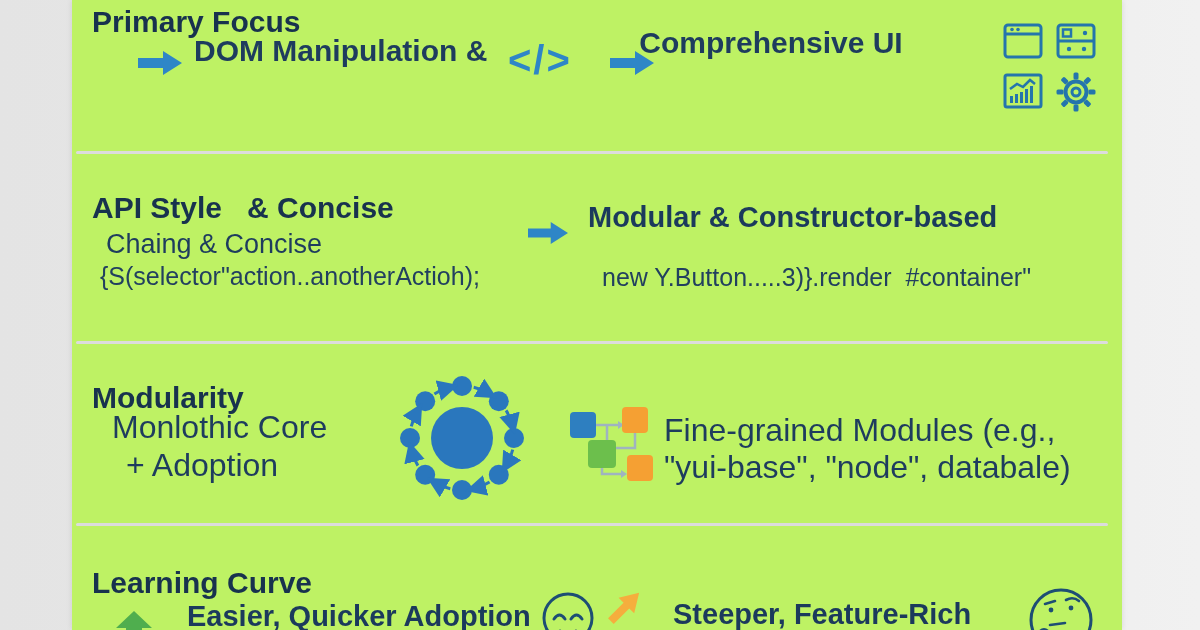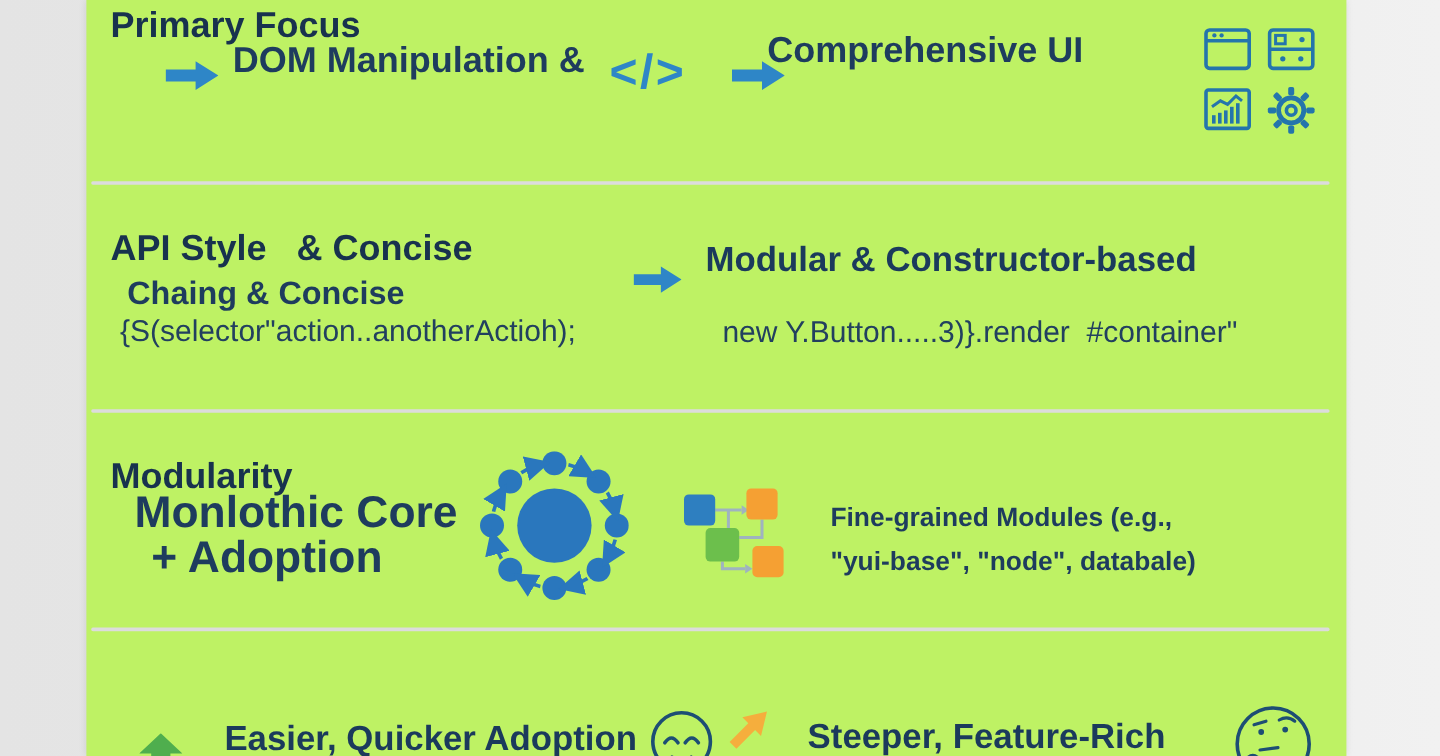--- a/index.html
+++ b/index.html
@@ -12,21 +12,21 @@
     position:absolute;left:72px;top:0;width:1050px;height:630px;
     background:#bef264;box-shadow:0 0 6px rgba(0,0,0,.10);
   }
   .abs{position:absolute;}
   .heading{
     font-size:30px;font-weight:700;color:#18324e;white-space:pre;line-height:34px;
   }
   .divider{position:absolute;left:4px;width:1032px;height:3px;background:#dcdcdc;border-radius:2px;}
   .txt{color:#1e3c5e;}
   .semib{font-weight:600;font-size:30px;line-height:36px;}
-  .reg{font-weight:700;font-size:27px;line-height:34px;}
+  .reg{font-weight:400;font-size:27px;line-height:34px;}
   .code{font-weight:400;font-size:25px;color:#22405f;white-space:pre;}
   .boldline{font-weight:700;font-size:29px;color:#1b3a5c;white-space:pre;}
   .center{text-align:center;}
   .codeglyph{font-size:40px;font-weight:600;color:#2e86c7;letter-spacing:2px;}
   .icon-grid{display:grid;grid-template-columns:40px 40px;grid-auto-rows:40px;column-gap:13px;row-gap:10px;}
   .line2-indent{padding-left:14px;}
   svg{display:block;}
 </style>
 </head>
 <body>
@@ -118,21 +118,21 @@
     </svg>
   </span>
 
   <div class="abs boldline" style="left:516px;top:201px;">Modular &amp; Constructor-based</div>
   <div class="abs code" style="left:530px;top:263px;">new Y.Button.....3)}.render  #container"</div>
 
   <div class="divider" style="top:341px;"></div>
 
   <h2 class="abs heading" style="left:20px;top:356px;">Modularity</h2>
 
-  <div class="abs txt reg" style="left:40px;top:408px;font-size:37px;line-height:38px;">
+  <div class="abs txt reg" style="left:40px;top:408px;font-size:32px;line-height:38px;">
     <div>Monlothic Core</div>
     <div class="line2-indent">+ Adoption</div>
   </div>
 
   <span class="abs" style="left:328px;top:376px;">
     <svg id="hub-svg" width="124" height="124" viewBox="0 0 124 124">
       <defs>
         <marker id="hubArrow" markerWidth="7" markerHeight="7" refX="3.5" refY="3.5" orient="auto">
           <path d="M0 0 L7 3.5 L0 7 Z" fill="#2a77bd"></path>
         </marker>
@@ -169,27 +169,28 @@
         <path d="M52 17 L58 21 L52 25 Z"></path>
         <path d="M55 66 L61 70 L55 74 Z"></path>
       </g>
       <rect x="4" y="8" width="26" height="26" rx="4" fill="#2e7fc0"></rect>
       <rect x="56" y="3" width="26" height="26" rx="4" fill="#f5a033"></rect>
       <rect x="22" y="36" width="28" height="28" rx="4" fill="#6cbf4c"></rect>
       <rect x="61" y="51" width="26" height="26" rx="4" fill="#f5a033"></rect>
     </svg>
   </span>
 
-  <div class="abs txt reg" style="left:620px;top:412px;font-size:22px;line-height:37px;">
+  <div class="abs txt reg" style="left:592px;top:412px;font-size:32px;line-height:37px;">
     <div>Fine-grained Modules (e.g.,</div>
     <div>"yui-base", "node", databale)</div>
   </div>
 
   <div class="divider" style="top:523px;"></div>
 
+  <h2 class="abs heading" style="left:20px;top:541px;">Learning Curve</h2>
 
   <span class="abs" style="left:44px;top:611px;">
     <svg width="36" height="40" viewBox="0 0 36 40">
       <polygon points="18,0 36,17 26,17 26,40 10,40 10,17 0,17" fill="#4fae4e"></polygon>
     </svg>
   </span>
 
   <div class="abs boldline" style="left:115px;top:600px;">Easier, Quicker Adoption</div>
 
   <span class="abs" style="left:469px;top:591px;">

